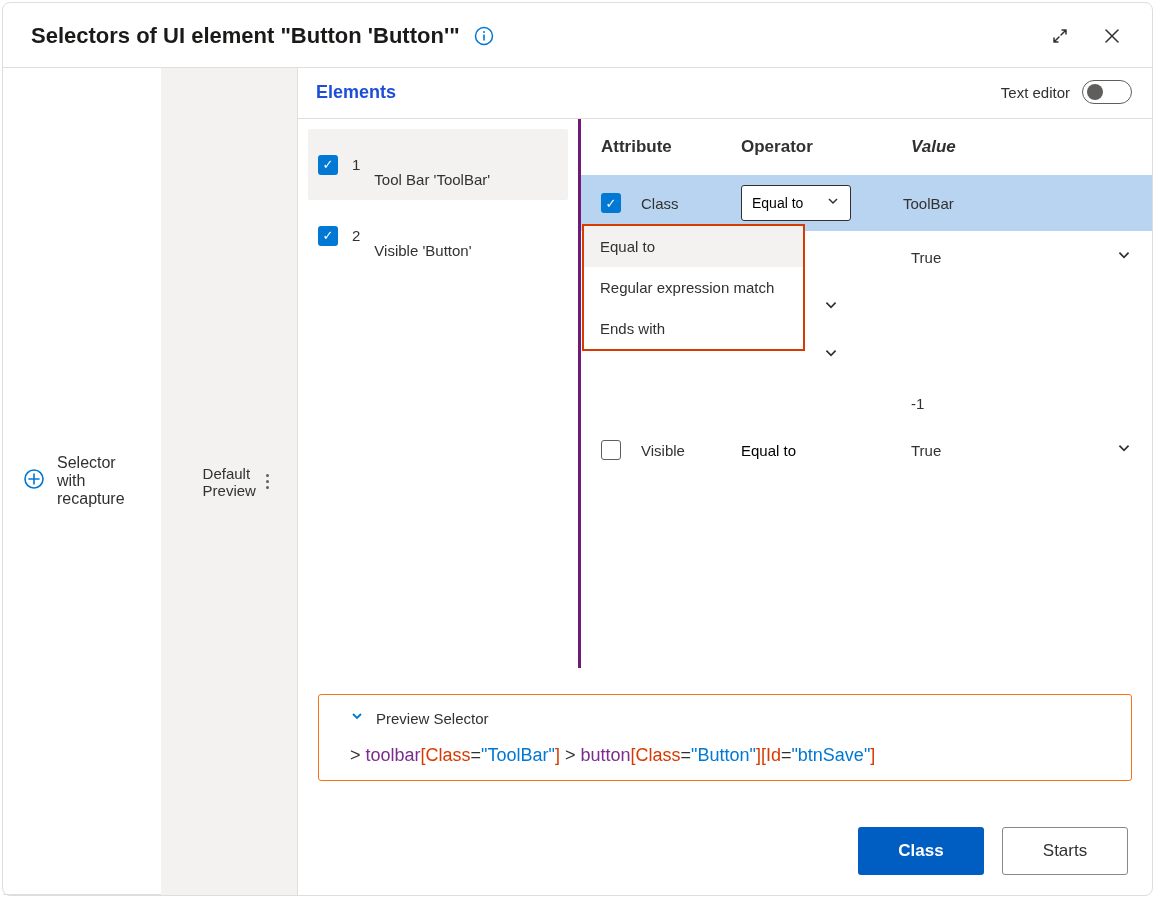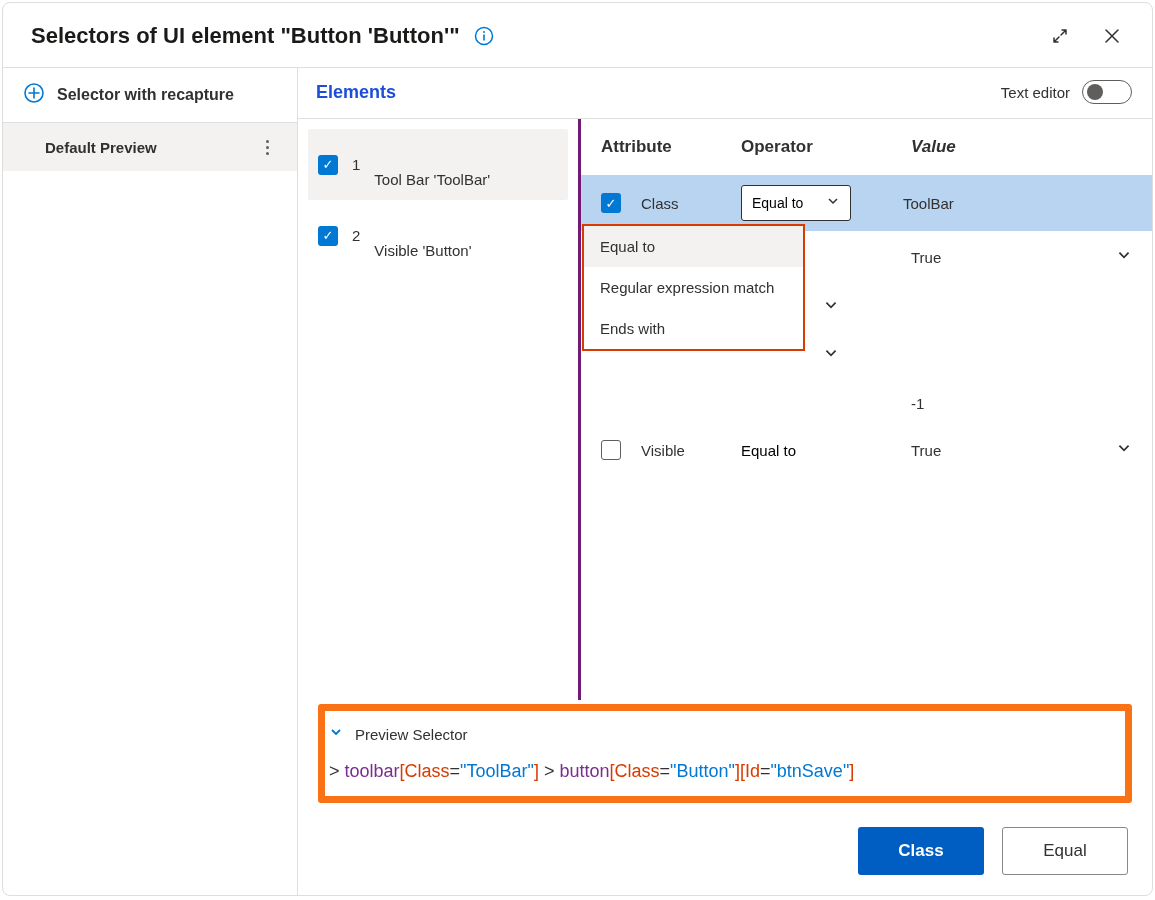--- a/index.html
+++ b/index.html
@@ -6,21 +6,21 @@
     body { background: #fff; width: 1155px; height: 900px; position: relative; }
     .dialog { width: 1151px; height: 894px; border: 1px solid #ddd; border-radius: 8px; margin: 2px; display: flex; flex-direction: column; background: #fff; }
     .header { display: flex; align-items: center; padding: 20px 28px 18px; }
     .title { font-size: 22px; font-weight: 600; color: #1b1a19; }
     .info-icon { margin-left: 14px; width: 20px; height: 20px; display: inline-flex; align-items: center; justify-content: center; }
     .header-right { margin-left: auto; display: flex; gap: 28px; align-items: center; }
     .expand-btn, .close-btn { width: 24px; height: 24px; display: flex; align-items: center; justify-content: center; cursor: pointer; color: #323130; }
     
     .body { display: flex; flex: 1; border-top: 1px solid #e1dfdd; overflow: hidden; }
     
-    .sidebar { width: 295px; border-right: 1px solid #e1dfdd; display: flex; flex-direction: column; font-weight: bold; }
+    .sidebar { width: 295px; border-right: 1px solid #e1dfdd; display: flex; flex-direction: row; }
     .recapture { display: flex; align-items: center; padding: 14px 20px; border-bottom: 1px solid #e1dfdd; cursor: pointer; }
     .recapture-icon { color: #0078d4; margin-right: 12px; }
     .recapture-label { font-size: 16px; color: #323130; }
     .selector-item { display: flex; align-items: center; padding: 14px 20px 14px 42px; background: #f3f2f1; cursor: pointer; }
     .selector-label { font-size: 15px; color: #323130; flex: 1; }
     .more-icon { width: 20px; height: 20px; display: flex; flex-direction: column; align-items: center; justify-content: center; gap: 3px; cursor: pointer; }
     .more-icon span { width: 3px; height: 3px; border-radius: 50%; background: #605e5c; }
     
     .main { flex: 1; display: flex; flex-direction: column; }
     .main-header { display: flex; align-items: center; padding: 12px 20px 14px 18px; border-bottom: 1px solid #e1dfdd; }
@@ -53,21 +53,21 @@
     .op-select { width: 110px; height: 36px; border: 1px solid #323130; border-radius: 3px; display: flex; align-items: center; justify-content: space-between; padding: 0 10px; background: #fff; cursor: pointer; margin-right: 52px; }
     .op-text { font-size: 14px; }
     .chev { color: #323130; }
     .attr-value { font-size: 15px; color: #323130; flex: 1; }
     .chev-right { margin-left: auto; color: #323130; }
     
     .dropdown-menu { position: absolute; top: 105px; left: 1px; width: 223px; background: #fff; border: 2px solid #d83b01; z-index: 10; }
     .dropdown-item { padding: 12px 16px; font-size: 15px; color: #323130; cursor: pointer; }
     .dropdown-item.hover { background: #f3f2f1; }
     
-    .preview-section { border: 7px solid #f97316; margin: 4px 20px; border-radius: 3px; padding: 14px 4px; }
+    .preview-section { border: 1px solid #f97316; margin: 26px 20px; border-radius: 3px; padding: 14px 31px; }
     .preview-header { display: flex; align-items: center; gap: 12px; margin-bottom: 18px; cursor: pointer; }
     .preview-label { font-size: 15px; color: #323130; }
     .preview-code { font-size: 18px; font-family: "Segoe UI", sans-serif; }
     .t-gt { color: #323130; }
     .t-elem { color: #7b2d8e; }
     .t-attr { color: #d83b01; }
     .t-eq { color: #323130; }
     .t-str { color: #0078d4; }
     .t-br { color: #d83b01; }
     
@@ -225,17 +225,17 @@
           <span><svg width="14" height="14" viewBox="0 0 14 14">
                 <path d="M3 5 L7 9 L11 5" stroke="#0078d4" stroke-width="1.8" fill="none"></path>
               </svg></span>
           <span class="preview-label">Preview Selector</span>
         </div>
         <div class="preview-code" id="preview-code"><span class="t-gt">&gt; </span><span class="t-elem">toolbar</span><span class="t-br">[</span><span class="t-attr">Class</span><span class="t-eq">=</span><span class="t-str">"ToolBar"</span><span class="t-br">]</span><span class="t-gt"> &gt; </span><span class="t-elem">button</span><span class="t-br">[</span><span class="t-attr">Class</span><span class="t-eq">=</span><span class="t-str">"Button"</span><span class="t-br">]</span><span class="t-br">[</span><span class="t-attr">Id</span><span class="t-eq">=</span><span class="t-str">"btnSave"</span><span class="t-br">]</span></div>
       </div>
 
       <div class="footer">
         <div class="btn btn-primary">Class</div>
-        <div class="btn btn-secondary">Equal</div>
+        <div class="btn btn-secondary">Starts</div>
       </div>
     </div>
   </div>
 </div>
 
 </body></html>

